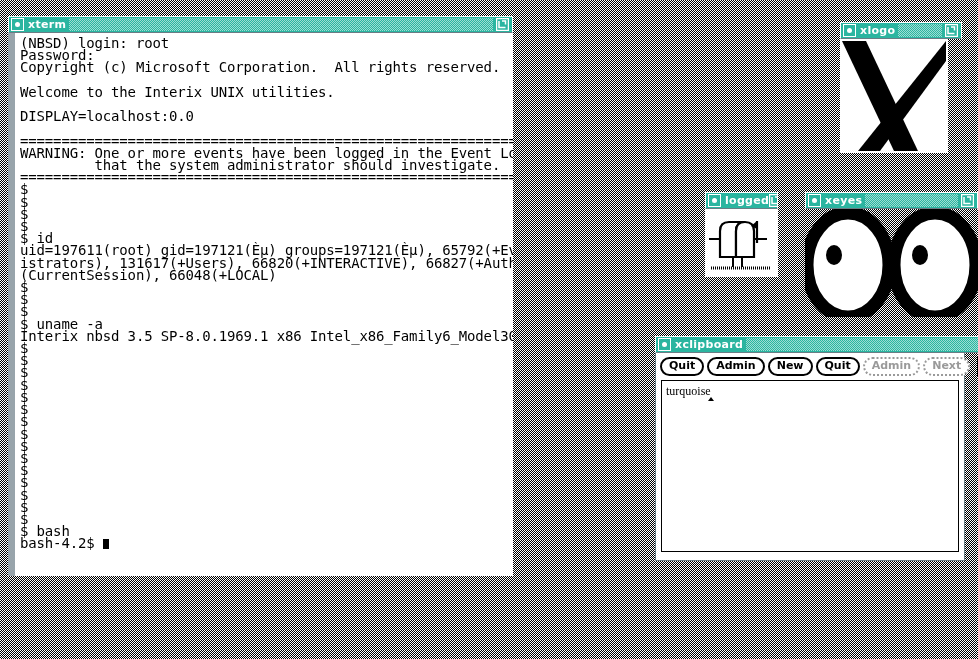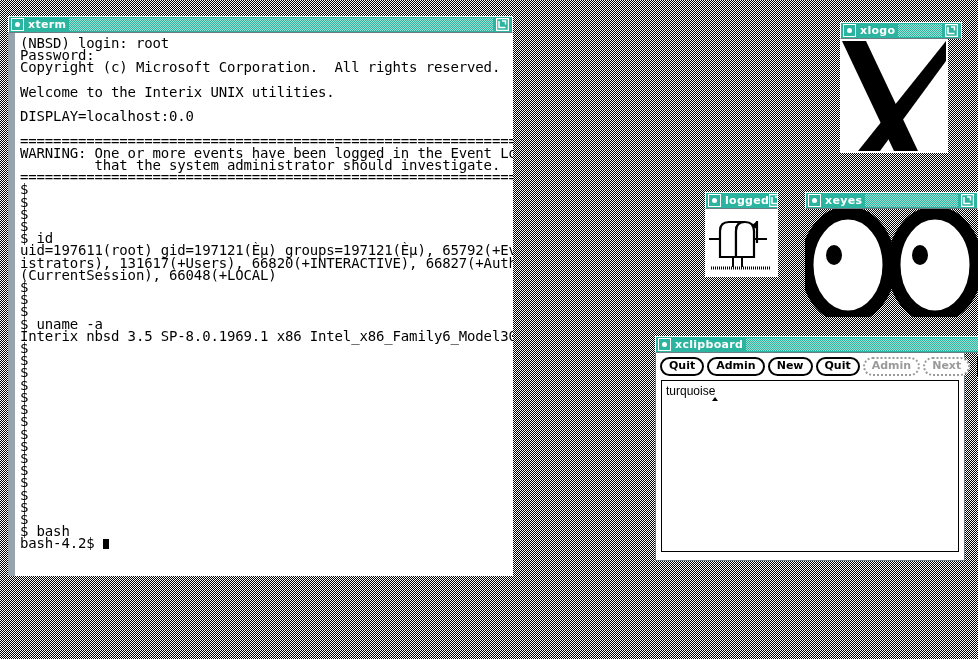--- a/index.html
+++ b/index.html
@@ -227,21 +227,21 @@
     padding: 0px 5px 1px 5px;
     line-height: 14px;
     margin-left: 4px;
     background: #fff;
   }
   .clip-text {
     margin: 2px 5px 5px 5px;
     height: 172px;
     border: 1px solid #000;
     background: #ffffff;
-    font-family: Liberation Sans, sans-serif;
+    font-family: Liberation Serif, serif;
     font-size: 12px;
     line-height: 14px;
     padding: 3px 4px;
     box-sizing: border-box;
     color: #000;
     white-space: pre;
     overflow: hidden;
   }
   .clip-caret {
     display: inline-block;

